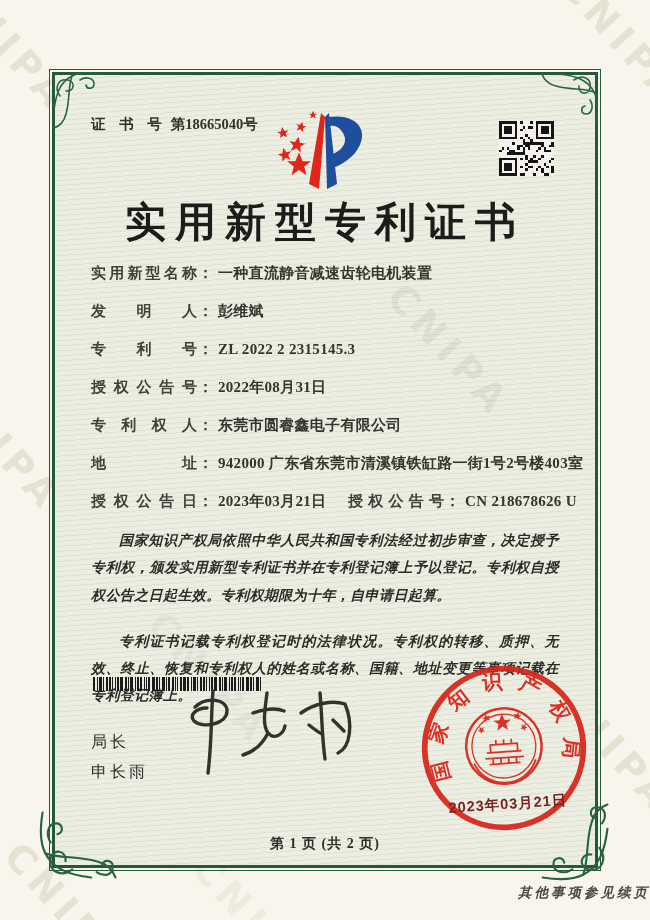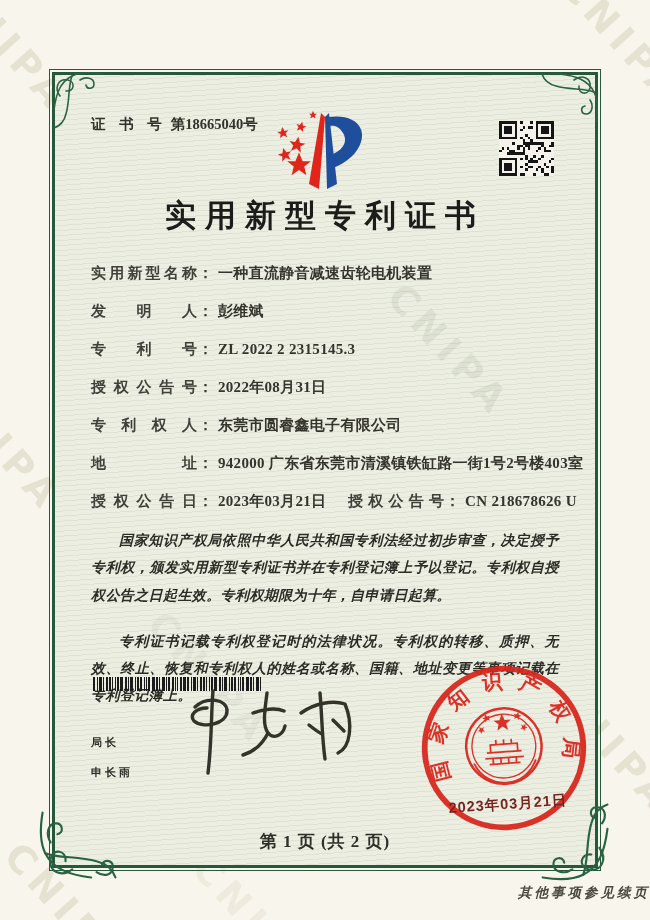--- a/index.html
+++ b/index.html
@@ -53,21 +53,21 @@
   .cert-no { position:absolute; left:36px; top:40px; font-size:14.5px; color:#33332c; font-weight:600; }
   .cert-no .lbl { letter-spacing:5px; margin-right:4px; }
 
   .logo { position:absolute; left:50%; top:30px; transform:translateX(-50%); width:104px; height:92px; }
 
   .qr { position:absolute; left:444px; top:46px; width:55px; height:55px; }
   .qr svg { width:100%; height:100%; }
 
   .title {
     position:absolute; left:0; right:0; top:120px; text-align:center;
-    font-size:31px; font-weight:bold; color:#1c1c1a; letter-spacing:9px;
+    font-size:41px; font-weight:bold; color:#1c1c1a; letter-spacing:9px;
   }
 
   .fields { position:absolute; left:36px; right:30px; top:186px; font-size:15px; color:#3a3a32; }
   .field-row { margin-bottom:14px; line-height:24px; white-space:nowrap; }
   .f-label {
     display:inline-block; width:106px; vertical-align:bottom;
     text-align:justify; text-align-last:justify; font-weight:600; color:#41413a;
   }
   .f-colon { margin:0 5px 0 1px; font-weight:600; }
   .f-value { font-weight:700; color:#35352e; letter-spacing:0.3px; }
@@ -79,32 +79,32 @@
     font-size:14px; font-style:italic; color:#2c2c26;
     line-height:1.95; text-align:justify; text-indent:2em;
     letter-spacing:0.4px; font-weight:600;
   }
   .paras p + p { margin-top:19px; }
 
   .barcode { position:absolute; left:38px; top:602px; width:171px; height:14px; }
   .barcode svg { width:100%; height:100%; }
 
   .sign { position:absolute; left:36px; top:652px; font-size:15px; color:#2e2e28; }
-  .sign div { letter-spacing:3px; line-height:30px; font-weight:700;
-              font-family:"Liberation Sans","DejaVu Sans",sans-serif; font-size:11px; }
+  .sign div { letter-spacing:3px; line-height:30px; font-weight:400;
+              font-family:"Liberation Sans","DejaVu Sans",sans-serif; font-size:16px; }
   .signature { position:absolute; left:126px; top:608px; width:180px; height:100px; }
   .signature svg { width:100%; height:100%; stroke:#33332a; fill:none;
                    stroke-width:3.4; stroke-linecap:round; stroke-linejoin:round; }
 
   .seal { position:absolute; left:362px; top:586px; width:174px; height:174px;
           transform:rotate(-4deg); opacity:0.93; }
   .seal svg { width:100%; height:100%; }
 
   .page-ind { position:absolute; left:0; right:0; bottom:12px; text-align:center;
-              font-size:17px; color:#2f2f29; letter-spacing:1px; font-weight:600; }
+              font-size:14px; color:#2f2f29; letter-spacing:1px; font-weight:600; }
 
   .bottom-note { position:absolute; left:0; right:0; top:884px; text-align:right; z-index:3;
                  font-size:13.5px; font-style:italic; font-weight:600;
                  color:#4a4a40; letter-spacing:3px; }
 </style>
 </head>
 <body>
 
 <div class="page">
 

